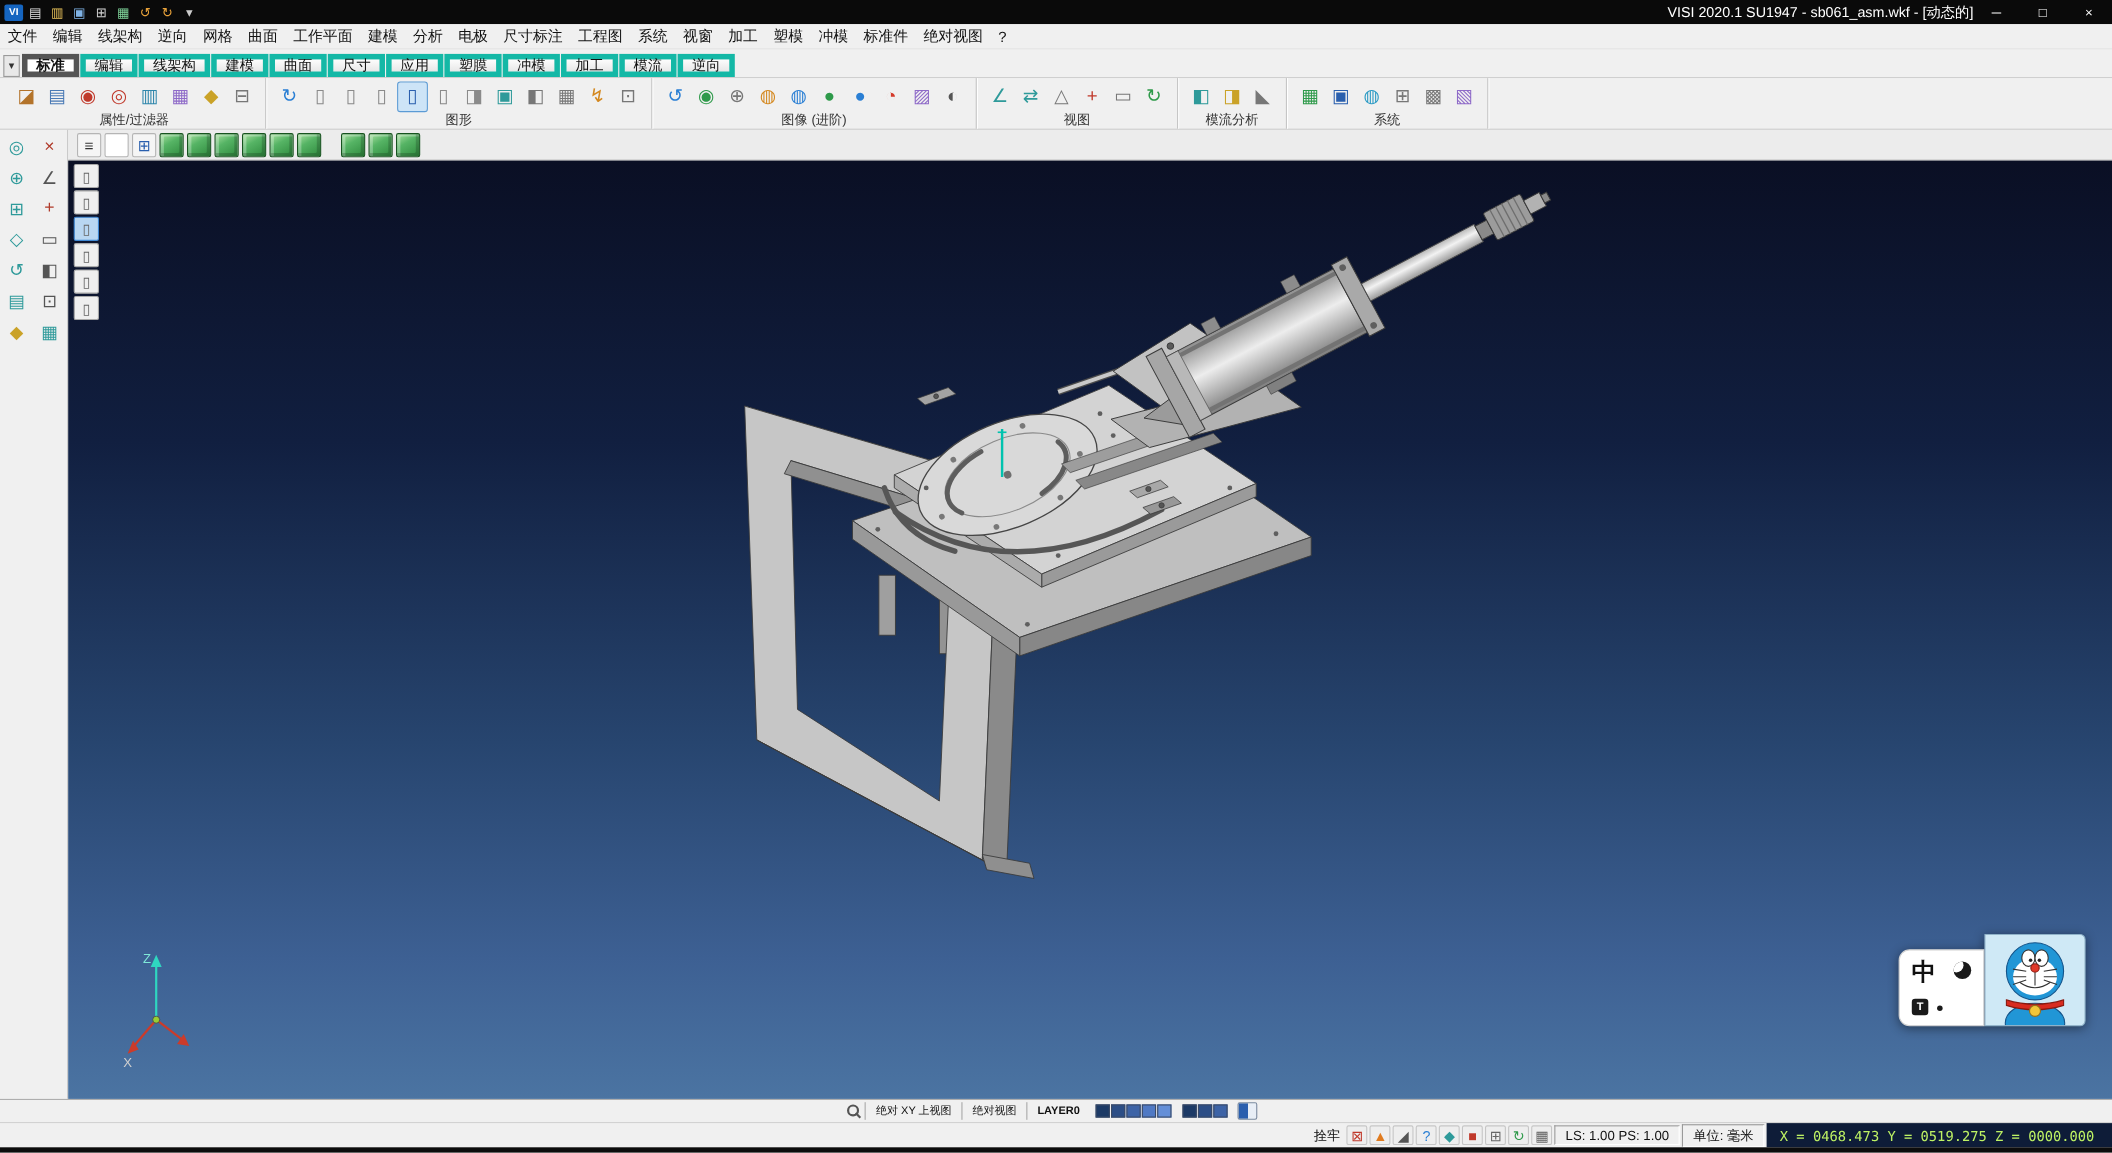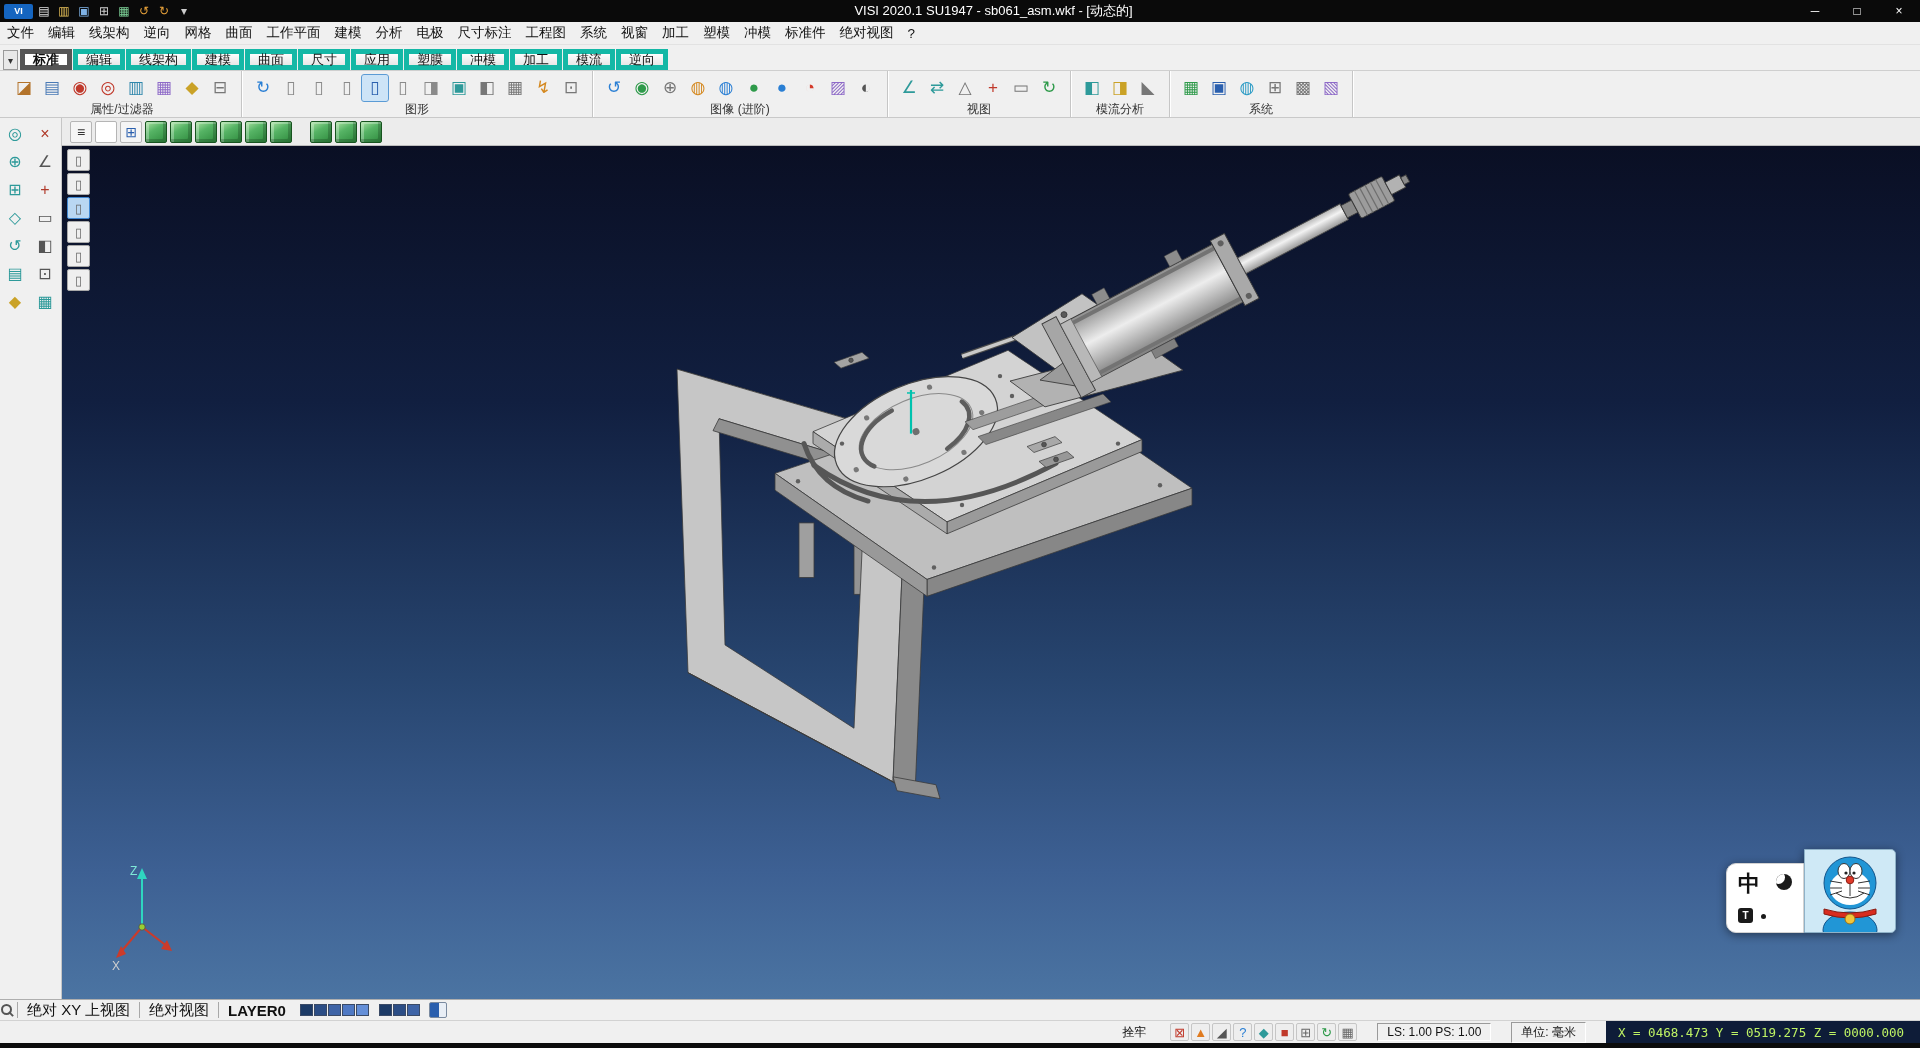--- a/index.html
+++ b/index.html
@@ -2,22 +2,22 @@
 <html><head>
 <meta charset="utf-8">
 <style>
   html,body{margin:0;padding:0;width:1920px;height:1048px;overflow:hidden;
     font-family:"Liberation Sans",sans-serif;background:#f0f0f0;}
   body{display:flex;flex-direction:column;}
   
   .titlebar{height:22px;background:#0a0a0a;color:#fff;display:flex;align-items:center;font-size:13px;flex:0 0 22px;}
   .qa{display:flex;gap:2px;padding-left:4px;align-items:center;}
   .qicon{width:18px;height:16px;display:flex;align-items:center;justify-content:center;font-size:12px;}
-  .visi-badge{background:#1565c0;color:#fff !important;font-size:9px;font-weight:bold;width:29px;height:15px;border-radius:2px;}
-  .title-text{flex:1;text-align:center;white-space:nowrap;overflow:hidden;}
+  .visi-badge{background:#1565c0;color:#fff !important;font-size:9px;font-weight:bold;width:17px;height:15px;border-radius:2px;}
+  .title-text{flex:1;text-align:right;white-space:nowrap;overflow:hidden;}
   .win-controls{display:flex;}
   .win-btn{width:42px;height:22px;display:flex;align-items:center;justify-content:center;font-size:12px;color:#fff;}
   
   .menubar{height:22px;background:#f0f0f0;display:flex;align-items:center;font-size:13.5px;color:#111;border-bottom:1px solid #e2e2e2;flex:0 0 22px;}
   .menu-item{padding:0 7px;white-space:nowrap;}
   
   .tabbar{height:24px;background:#f0f0f0;display:flex;align-items:flex-end;padding:1px 0 0 3px;border-bottom:1px solid #cfcfcf;flex:0 0 24px;}
   .tab-caret{width:15px;height:20px;display:flex;align-items:center;justify-content:center;font-size:10px;color:#333;border:1px solid #9a9a9a;background:#e8e8e8;box-sizing:border-box;margin-right:2px;}
   .tab-strip{display:flex;gap:1px;align-items:flex-end;}
   .tab{border:5px solid #14b8a6;background:linear-gradient(#fdfdfd,#e7e7e7);padding:0 8px;font-size:13px;height:21px;box-sizing:border-box;display:flex;align-items:center;white-space:nowrap;color:#111;}
@@ -53,31 +53,31 @@
   
   .ime-wrap{position:absolute;right:24px;bottom:66px;display:flex;align-items:flex-end;filter:drop-shadow(0 2px 5px rgba(0,0,0,.45));}
   .ime-card{width:78px;height:70px;background:#fff;border:1px solid #d2d2d2;border-radius:10px 0 0 10px;position:relative;box-sizing:border-box;}
   .ime-lang{position:absolute;left:11px;top:5px;font-size:22px;font-weight:bold;color:#111;}
   .moon{position:absolute;right:11px;top:10px;width:16px;height:16px;background:#1a1a1a;border-radius:50%;overflow:hidden;}
   .moon::after{content:"";position:absolute;width:13px;height:13px;background:#fff;border-radius:50%;left:-4px;top:-3px;}
   .shirt{position:absolute;left:11px;bottom:9px;width:15px;height:15px;background:#1a1a1a;color:#fff;font-size:10px;font-weight:bold;display:flex;align-items:center;justify-content:center;border-radius:3px;}
   .ime-dot{position:absolute;left:34px;bottom:13px;width:5px;height:5px;background:#1a1a1a;border-radius:50%;}
   .dora{width:90px;height:82px;background:#cfe9f6;border:1px solid #8fb2c8;border-radius:0 5px 5px 0;overflow:hidden;}
   
-  .status1{height:20px;background:#f0f0f0;border-top:1px solid #aeaeae;display:flex;align-items:center;justify-content:flex-start;font-size:15px;color:#111;flex:0 0 20px;padding-right:4px;}
+  .status1{height:20px;background:#f0f0f0;border-top:1px solid #aeaeae;display:flex;align-items:center;justify-content:center;font-size:10px;color:#111;flex:0 0 20px;padding-right:4px;}
   .sseg{display:flex;align-items:center;padding:0 9px;height:16px;border-left:1px solid #a8a8a8;white-space:nowrap;}
   .sseg.layer{font-weight:bold;}
   .mag{width:15px;height:15px;position:relative;margin-right:2px;}
   .mag::before{content:"";position:absolute;width:7px;height:7px;border:2px solid #555;border-radius:50%;left:1px;top:1px;}
   .mag::after{content:"";position:absolute;width:2px;height:6px;background:#555;transform:rotate(-45deg);left:10px;top:8px;}
   .bars{display:flex;gap:1px;padding:0 5px;}
   .sbar{width:13px;height:12px;border:1px solid #3a4a66;box-sizing:border-box;}
   .vind{width:16px;height:14px;border:1px solid #7a8aa0;border-radius:2px;background:linear-gradient(90deg,#2a5fae 55%,#e8eef6 45%);margin:0 4px;}
   .status2{height:22px;background:#f0f0f0;border-top:1px solid #d2d2d2;display:flex;align-items:center;font-size:12px;color:#111;flex:0 0 22px;}
-  .s2-right{margin-left:auto;display:flex;align-items:center;gap:20px;height:22px;justify-content:space-between;}
+  .s2-right{margin-left:auto;display:flex;align-items:center;gap:2px;height:22px;justify-content:space-between;}
   .snap{padding:0 4px;white-space:nowrap;}
   .s2icons{display:flex;gap:2px;align-items:center;}
   .s2icon{width:19px;height:18px;display:flex;align-items:center;justify-content:center;font-size:13px;border:1px solid #c6c6c6;background:#eee;border-radius:2px;box-sizing:border-box;}
   .panel{border:1px solid;border-color:#9a9a9a #ffffff #ffffff #9a9a9a;padding:1px 9px;white-space:nowrap;background:#f0f0f0;}
   .coords{background:#0e1c38;color:#bef264;font-family:"DejaVu Sans Mono",monospace;font-size:12.5px;height:22px;display:flex;align-items:center;padding:0 16px 0 12px;white-space:nowrap;min-width:255px;}
   .taskbar{height:5px;background:#0c0c0c;flex:0 0 5px;}
 </style>
 </head>
 <body>
 

